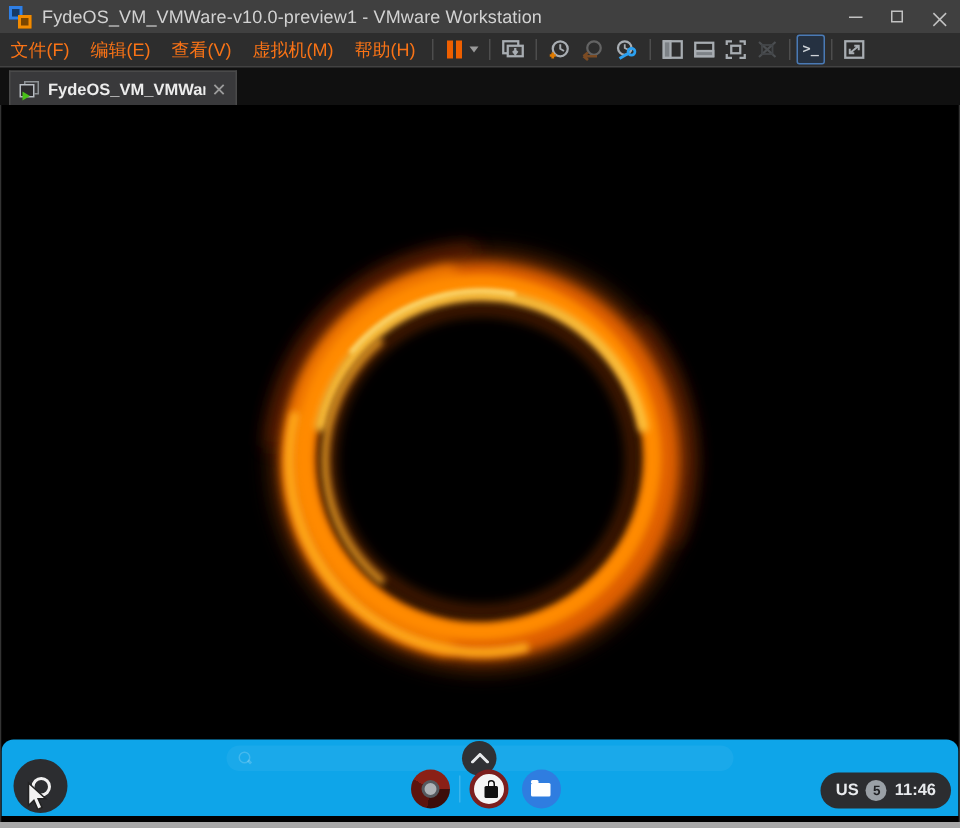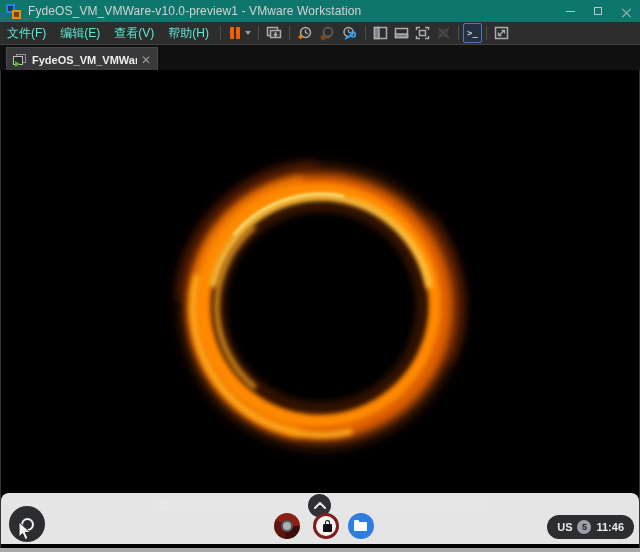--- a/index.html
+++ b/index.html
@@ -3,39 +3,39 @@
 <meta charset="utf-8">
 <style>
   * { margin:0; padding:0; box-sizing:border-box; }
   html,body { width:640px; height:552px; background:#000; overflow:hidden; }
   body { font-family:"Liberation Sans", sans-serif; }
   .window { position:relative; width:640px; height:552px; background:#000;
             box-shadow: inset 1px 0 0 #333, inset -1px 0 0 #333; }
 
   
   .titlebar { position:absolute; left:0; top:0; width:640px; height:22px;
-              background:#0f766e; display:flex; align-items:center; }
+              background:#404040; display:flex; align-items:center; }
   .app-logo { position:relative; width:15px; height:15px; margin:0 7px 0 6px; flex:0 0 auto; }
   .app-logo .sq { position:absolute; width:9px; height:9px; }
   .app-logo .sq.blue { left:0; top:0; border:2px solid #2f7fe5; background:#173a66; }
   .app-logo .sq.orange { right:0; bottom:0; border:2px solid #f38b00; background:#7a4500; }
   .title-text { font-size:12px; color:#d2d2d2; letter-spacing:.1px; white-space:nowrap; }
   .win-controls { margin-left:auto; display:flex; height:22px; }
   .win-btn { width:28px; height:22px; display:flex; align-items:center; justify-content:center; cursor:default; }
   .glyph-min { width:9px; height:1px; background:#c2c2c2; }
   .glyph-max { width:8px; height:8px; border:1px solid #c2c2c2; }
   .glyph-close { position:relative; width:9px; height:9px; }
   .glyph-close::before,.glyph-close::after { content:""; position:absolute; left:4px; top:0;
       width:1px; height:12px; background:#c2c2c2; }
   .glyph-close::before { transform:rotate(45deg); } .glyph-close::after { transform:rotate(-45deg); }
 
   
   .menubar { position:absolute; left:0; top:22px; width:640px; height:22px;
              background:#2d2d2d; display:flex; align-items:center; }
-  .menu-item { font-size:12px; color:#5eead4; padding:0 7px; line-height:22px; white-space:nowrap;text-align:center; }
+  .menu-item { font-size:12px; color:#f97316; padding:0 7px; line-height:22px; white-space:nowrap;text-align:center; }
   .tb-sep { width:1px; height:14px; background:#4d4d4d; margin:0 4px; flex:0 0 auto; }
   .tb-btn { height:20px; display:flex; align-items:center; justify-content:center;
             padding:0 3px; border-radius:2px; flex:0 0 auto; }
   .tb-btn svg { display:block; }
   .caret { width:0; height:0; border-left:3px solid transparent; border-right:3px solid transparent;
            border-top:4px solid #9a9a9a; margin-left:3px; }
   .tb-btn.disabled { opacity:.5; }
   .tb-btn.active { border:1px solid #4a7ab5; background:#253141; }
   .console-glyph { font-family:"DejaVu Sans Mono", monospace; font-size:9px; font-weight:bold;
                    color:#cfd4d9; letter-spacing:0; line-height:1; }
@@ -54,21 +54,21 @@
   .tab-vm-icon .m2 { position:absolute; left:0; top:2px; width:10px; height:9px; border:1px solid #b9bec4; background:#2c2c2e; }
   .tab-vm-icon .play { position:absolute; left:2px; top:7px; width:0; height:0;
       border-top:3px solid transparent; border-bottom:3px solid transparent; border-left:5px solid #49c219; }
 
   
   .vmscreen { position:absolute; left:1px; top:70px; width:638px; height:478px; background:#000; overflow:hidden; }
   .boot-ring { position:absolute; left:147px; top:62px; }
 
   
   .shelf { position:absolute; left:0; bottom:4px; width:638px; height:51px;
-           background:#e5e5e5; border-radius:8px 8px 0 0; }
+           background:#0ea5e9; border-radius:8px 8px 0 0; }
   .shelf-search { position:absolute; left:150px; top:4px; width:338px; height:17px;
                   border-radius:9px; background:rgba(255,255,255,0.05);
                   display:flex; align-items:center; padding-left:8px; }
   .search-glass { position:relative; width:9px; height:9px; }
   .search-glass::before { content:""; position:absolute; left:0; top:0; width:6px; height:6px;
       border:1.5px solid rgba(255,255,255,0.18); border-radius:50%; }
   .search-glass::after { content:""; position:absolute; left:6px; top:6px; width:3px; height:1.5px;
       background:rgba(255,255,255,0.18); transform:rotate(45deg); }
   .shelf-chevron { position:absolute; left:307px; top:1px; width:23px; height:23px; border-radius:50%;
                    background:#303135; display:flex; align-items:center; justify-content:center; }
@@ -119,20 +119,21 @@
       <div class="win-btn">
           <span class="glyph-close"></span>
         </div>
     </div>
   </div>
 
   <div class="menubar">
     <span class="menu-item">文件(F)</span>
     <span class="menu-item">编辑(E)</span>
     <span class="menu-item">查看(V)</span>
+    <span class="menu-item">虚拟机(M)</span>
     <span class="menu-item">帮助(H)</span>
 
     <span class="tb-sep"></span>
 
     <div class="tb-btn">
       <svg width="14" height="14" viewBox="0 0 14 14">
         <rect x="2" y="1" width="4" height="12" fill="#ee5f00"></rect>
         <rect x="8" y="1" width="4" height="12" fill="#ee5f00"></rect>
       </svg>
       <span class="caret"></span>

